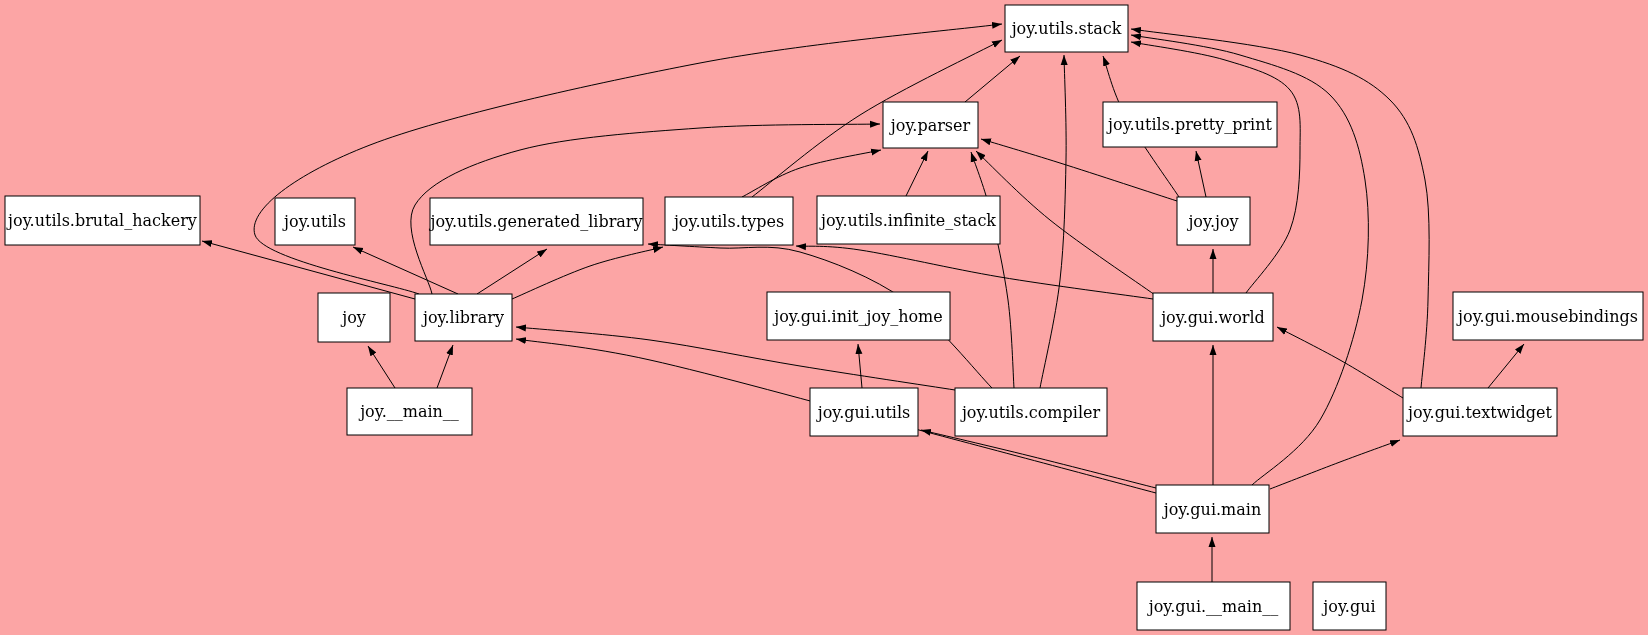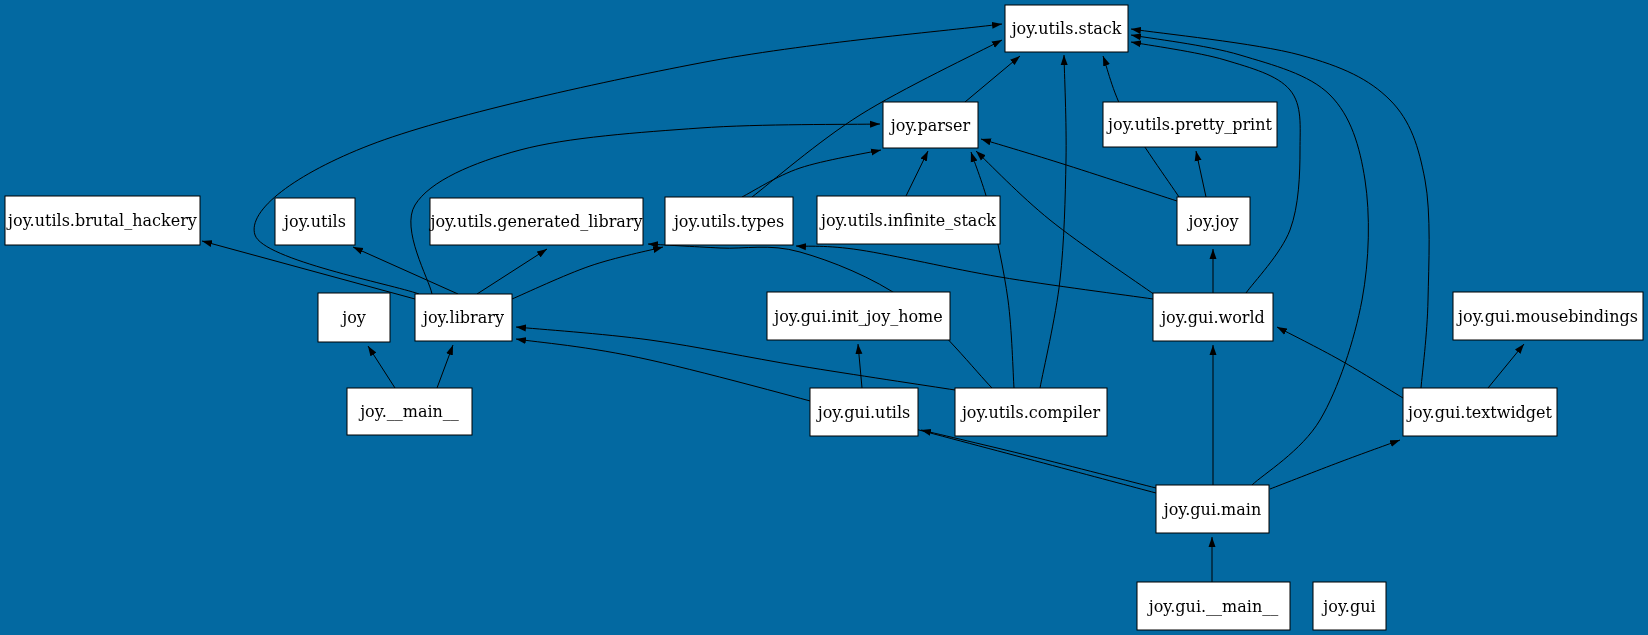--- a/index.html
+++ b/index.html
@@ -4,21 +4,21 @@
 <style>
   html, body {
     margin: 0;
     padding: 0;
     background: #ffffff;
   }
   #stage {
     position: relative;
     width: 1648px;
     height: 635px;
-    background: #0369a1;
+    background: #fca5a5;
     overflow: hidden;
     font-family: "DejaVu Serif", "Liberation Serif", serif;
   }
   svg text {
     font-family: "DejaVu Serif", "Liberation Serif", serif;
     fill: #000000;
   }
   svg rect.node {
     fill: #ffffff;
     stroke: #000000;

